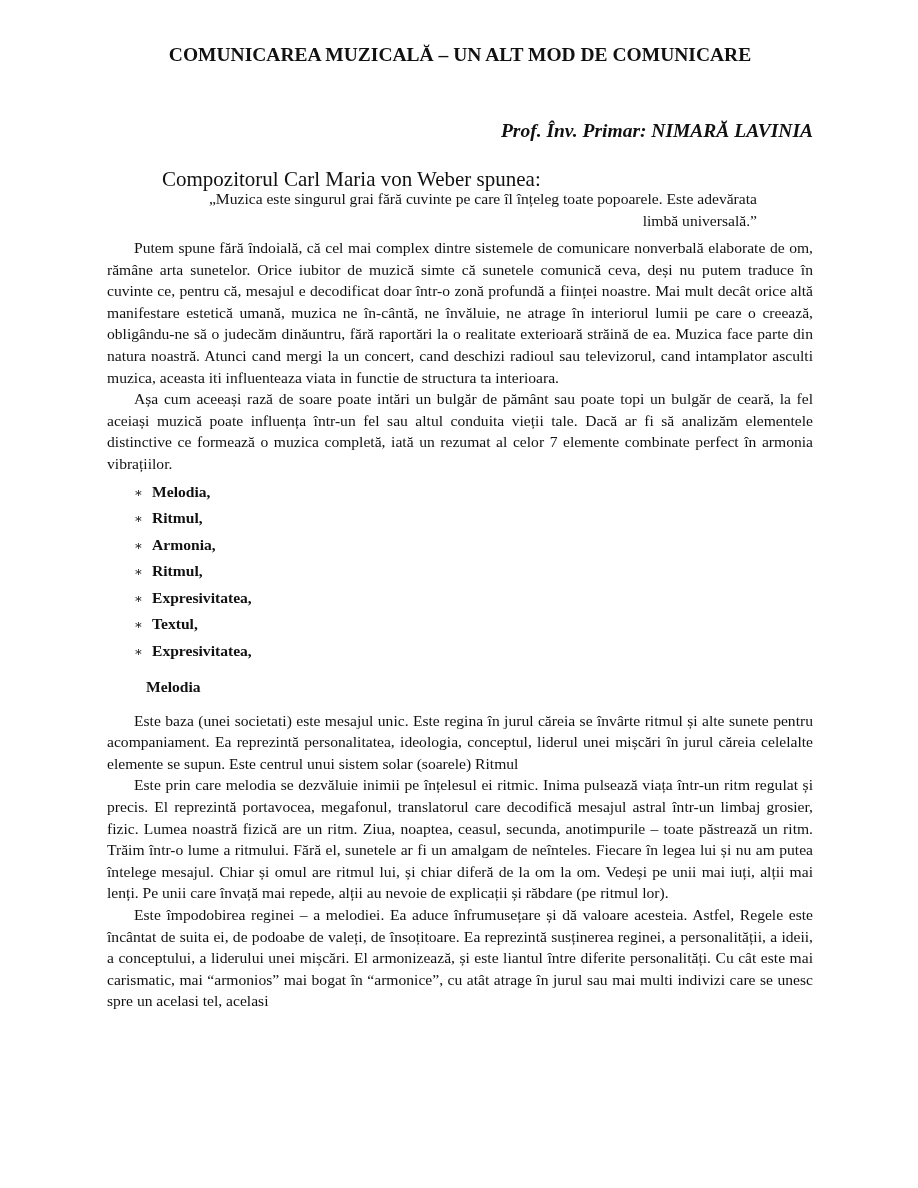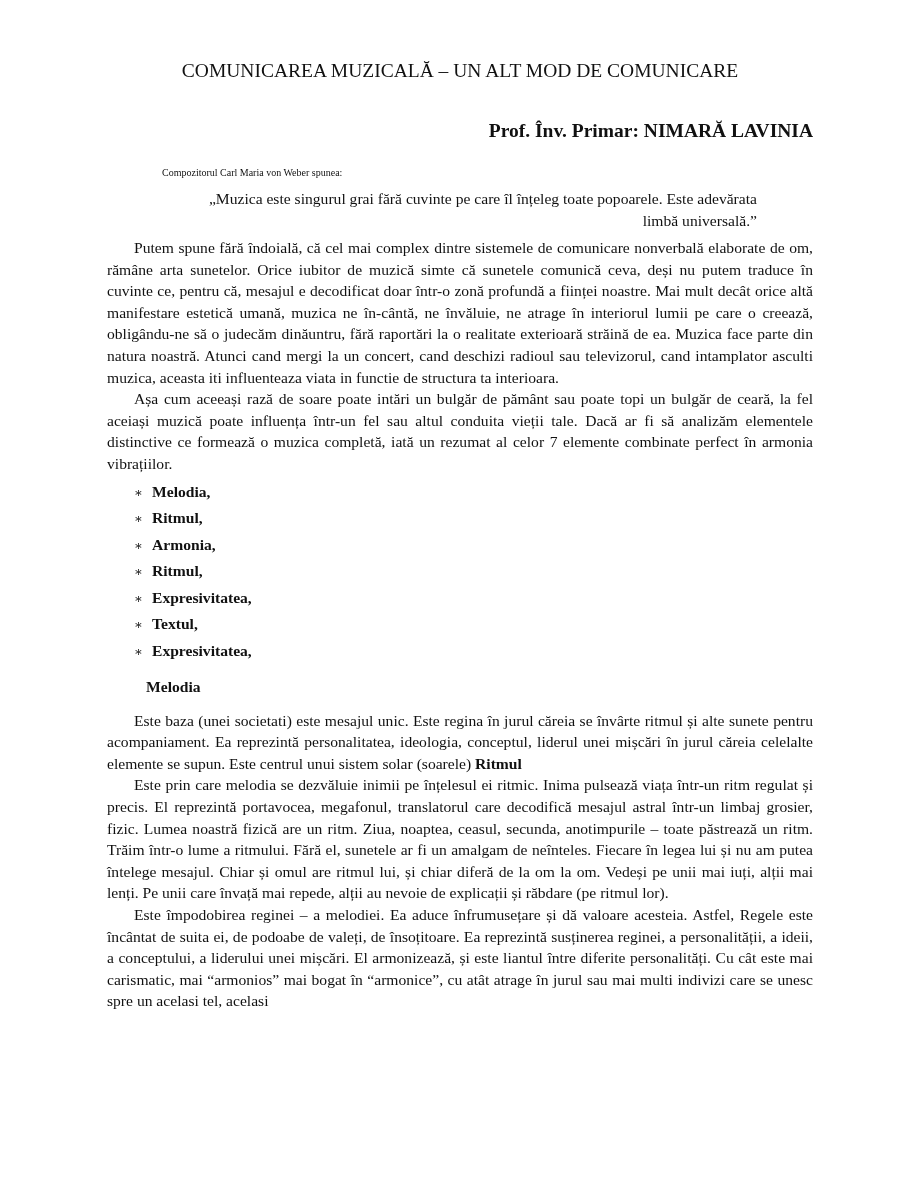--- a/index.html
+++ b/index.html
@@ -1,32 +1,32 @@
 <!DOCTYPE html>
 <html><head>
 <meta charset="utf-8">
 <style>
   html, body { margin: 0; padding: 0; background: #ffffff; }
   body { width: 918px; height: 1188px; position: relative; overflow: hidden;
          font-family: "Liberation Serif", "DejaVu Serif", serif; color: #111; }
   .page { position: absolute; left: 107px; top: 0; width: 706px; }
-  .title { position: absolute; left: 0; top: 60px; width: 706px; text-align: center;
-           font-weight: normal; font-size: 19.5px; letter-spacing: 0px; }
-  .author { position: absolute; right: 0; top: 120px; font-weight: bold; font-size: 19.5px; }
-  .quote-intro { position: absolute; left: 55px; top: 167px; font-size: 10px; }
+  .title { position: absolute; left: 0; top: 44px; width: 706px; text-align: center;
+           font-weight: bold; font-size: 19.5px; letter-spacing: 0px; }
+  .author { position: absolute; right: 0; top: 120px; font-weight: bold; font-size: 19.5px; font-style: italic; }
+  .quote-intro { position: absolute; left: 55px; top: 167px; font-size: 21px; }
   .quote { position: absolute; left: 70px; top: 188px; width: 580px; text-align: right;
            font-size: 15.6px; line-height: 21.5px; }
   .body { position: absolute; left: 0; top: 237px; width: 706px; font-size: 15.6px;
           line-height: 21.6px; text-align: justify; }
   .body p { margin: 0; text-indent: 27px; }
   ul.elements { list-style: none; margin: 4px 0 0 0; padding: 0 0 0 27px; }
   ul.elements li { font-weight: bold; line-height: 25.5px; display: flex; align-items: baseline; }
   ul.elements li .bullet { font-weight: normal; font-size: 13px; width: 18px; display: inline-block; }
   .heading { font-weight: bold; margin: 12px; padding-left: 27px; line-height: 21.6px; }
-  .inline-heading { font-weight: bold; margin-top: 48px; }
+  .inline-heading { font-weight: normal; margin-top: 48px; }
 </style>
 </head>
 <body>
 
 <div class="page">
   <div class="title">COMUNICAREA MUZICALĂ – UN ALT MOD DE COMUNICARE</div>
   <div class="author">Prof. Înv. Primar: NIMARĂ LAVINIA</div>
   <div class="quote-intro">Compozitorul Carl Maria von Weber spunea:</div>
   <div class="quote">„Muzica este singurul grai fără cuvinte pe care îl înțeleg toate popoarele. Este adevărata limbă universală.”</div>
 

